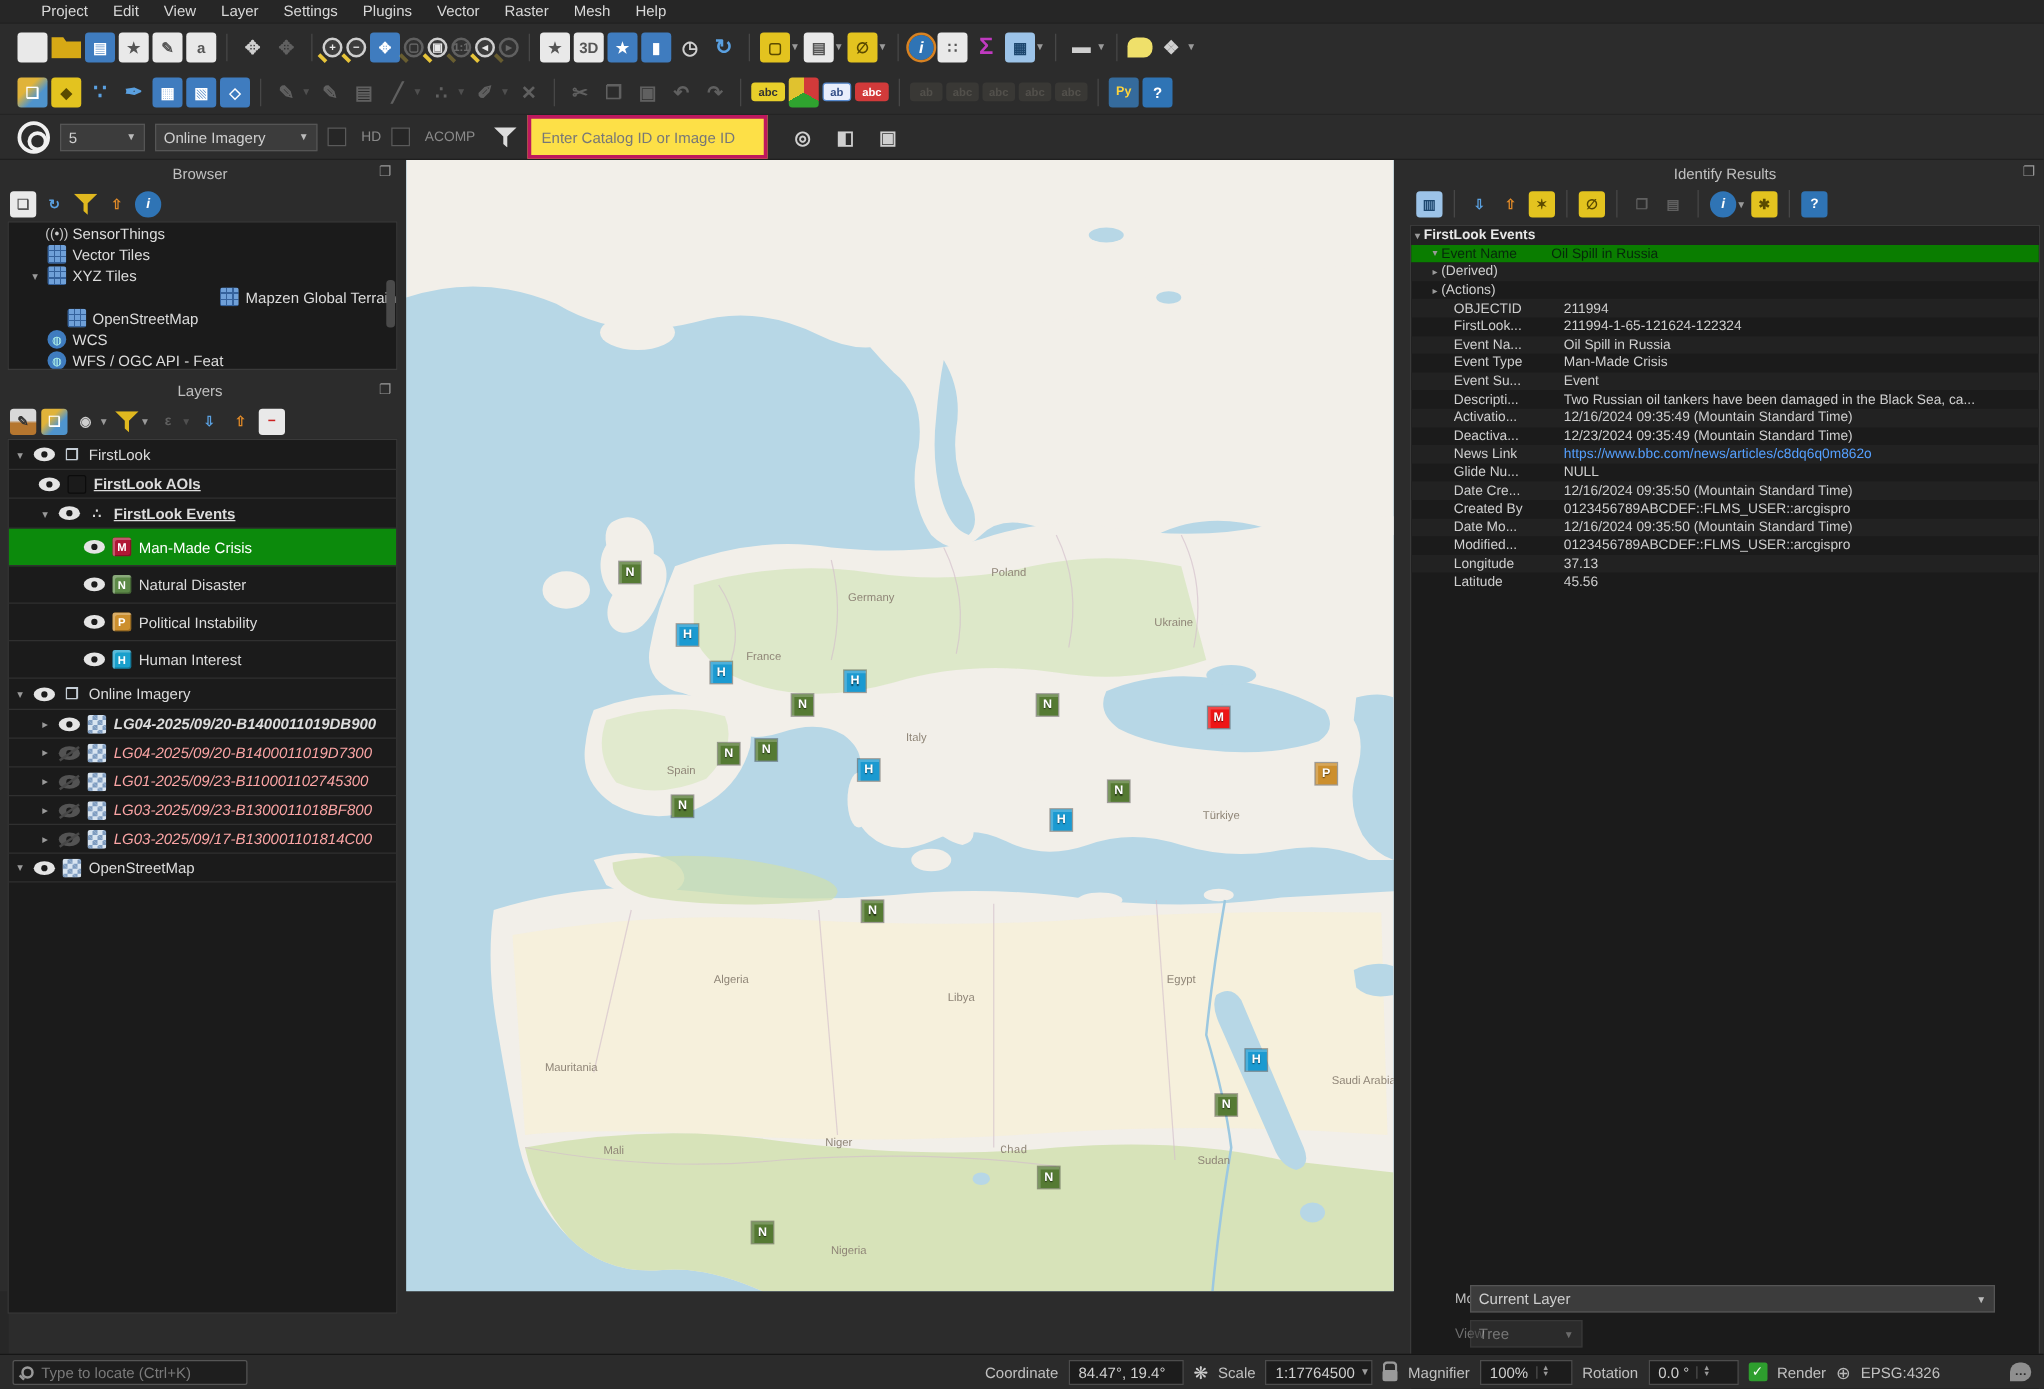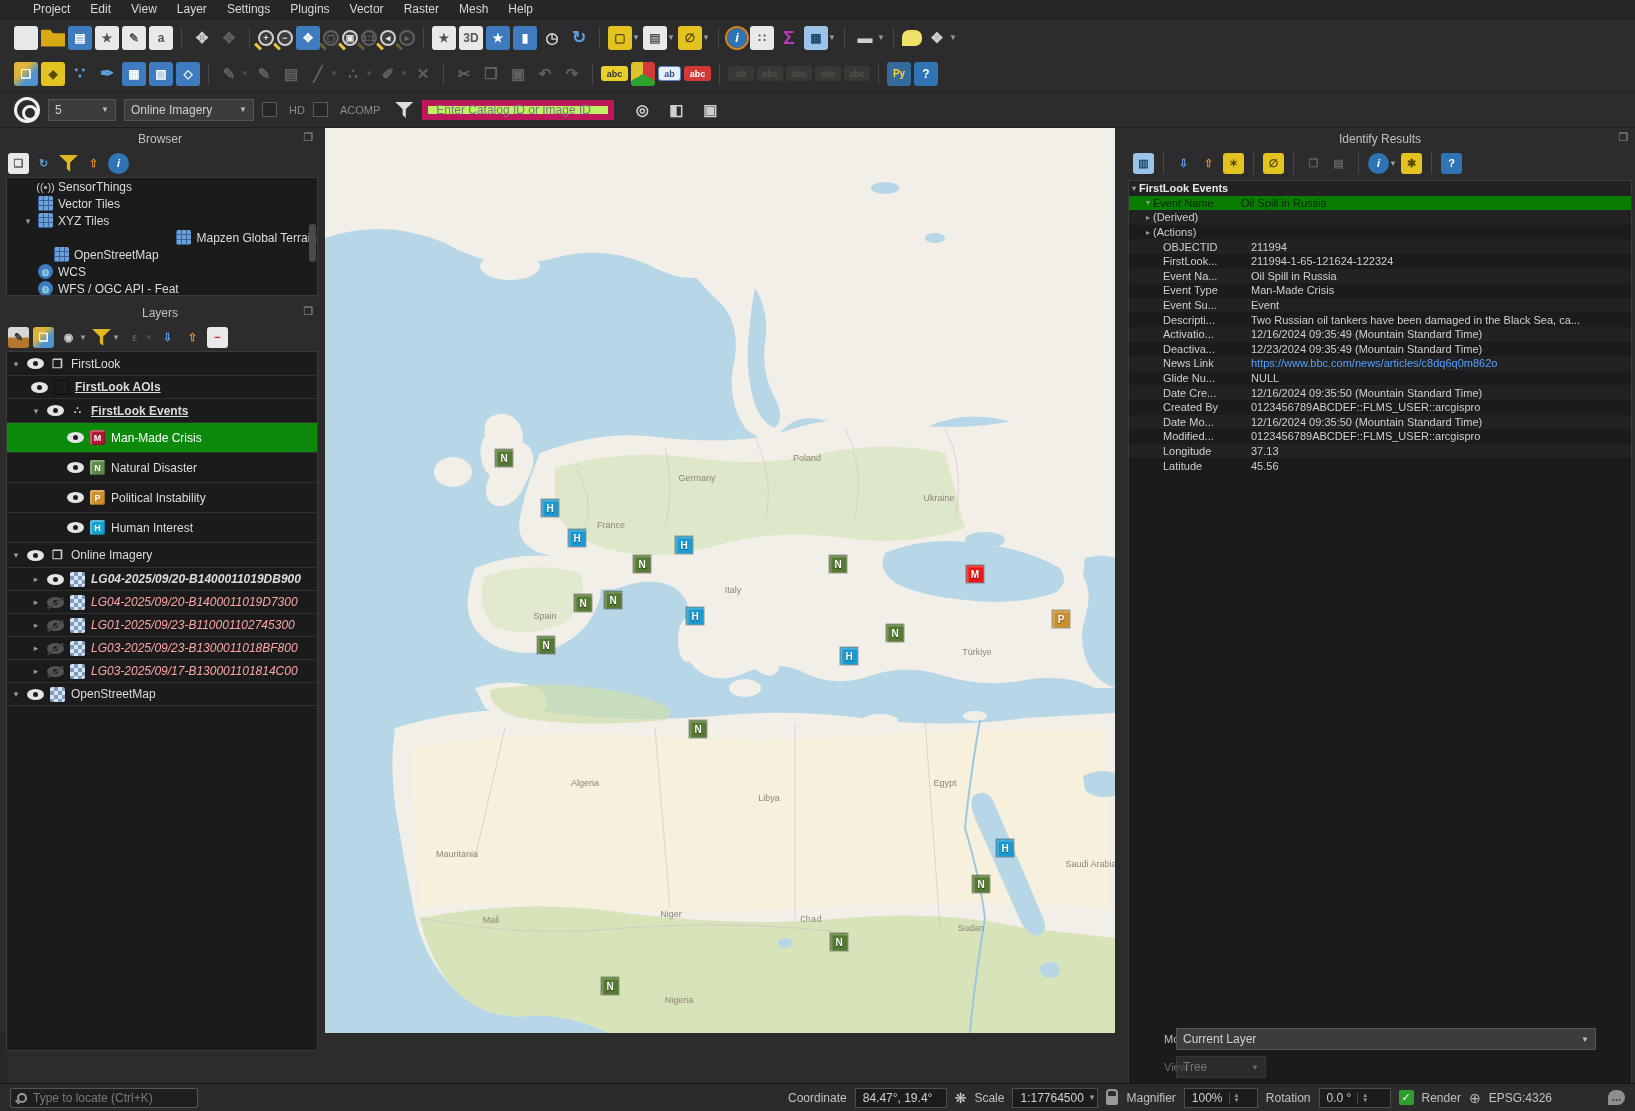--- a/index.html
+++ b/index.html
@@ -51,22 +51,22 @@
     color:#e8e8e8; display:flex; align-items:center; justify-content:center; position:relative; background:rgba(255,255,255,.08); }
   .mag::after { content:""; position:absolute; width:8px; height:3px; background:#e8c53a; bottom:-4px; left:-6px; transform:rotate(45deg); }
 
   
   #imgbar { top:92px; height:36px; border-bottom:1px solid #1f1f1f; gap:8px; }
   .combo { background:#3c3c3c; border:1px solid #555; color:#cfcfcf; font-size:12px; height:22px;
     display:flex; align-items:center; padding:0 6px; justify-content:space-between; }
   .combo .dd { color:#bbb; }
   .chk { width:15px; height:15px; border:1px solid #5a5a5a; background:#262626; flex:none; }
   .chklabel { font-size:11px; color:#8a8a8a; margin-left:4px; }
-  .txtinput { background:#bef264; border:6px solid #be185d; color:#777; font-size:12px;
-    height:20px; display:flex; align-items:center; padding:0 8px; }
+  .txtinput { background:#fde047; border:3px solid #be185d; color:#777; font-size:12px;
+    height:35px; display:flex; align-items:center; padding:0 8px; }
   .maxar-eye { width:26px; height:26px; border:3px solid #f0f0f0; border-radius:50%; position:relative; flex:none;}
   .maxar-eye::after { content:""; position:absolute; left:5px; top:5px; width:10px; height:10px; border:3px solid #f0f0f0; border-radius:50%; }
 
   
   #leftdock { position:absolute; left:0; top:128px; width:320px; height:905px; background:#2c2c2c; }
   .panel-title { height:21px; display:flex; align-items:center; justify-content:center; position:relative;
     font-size:12px; color:#c0c0c0; }
   .float-ic { position:absolute; right:7px; top:3px; font-size:11px; color:#9a9a9a; }
   .panel-tools { height:28px; display:flex; align-items:center; gap:4px; padding-left:8px; }
   .panel-tools .tbi { width:21px; height:21px; font-size:11px; }

